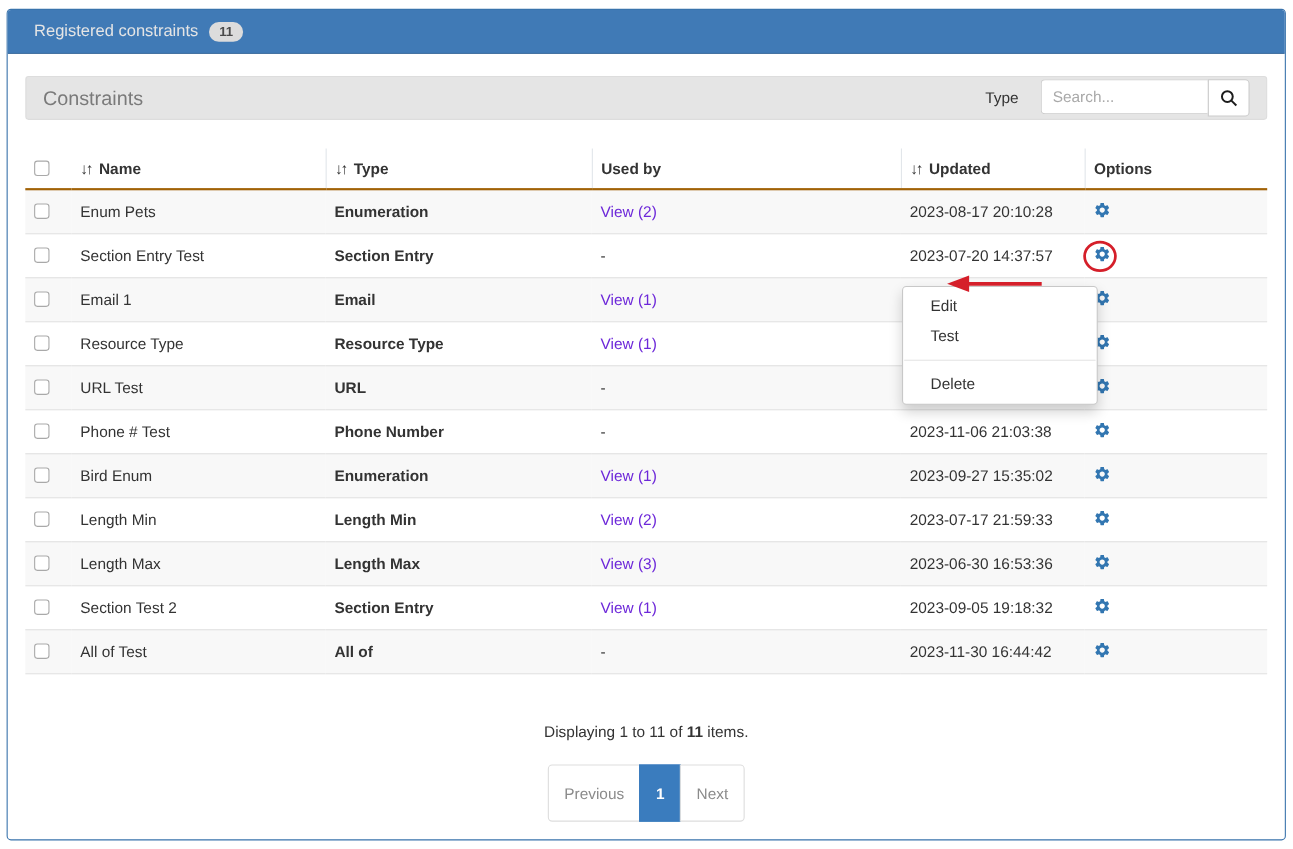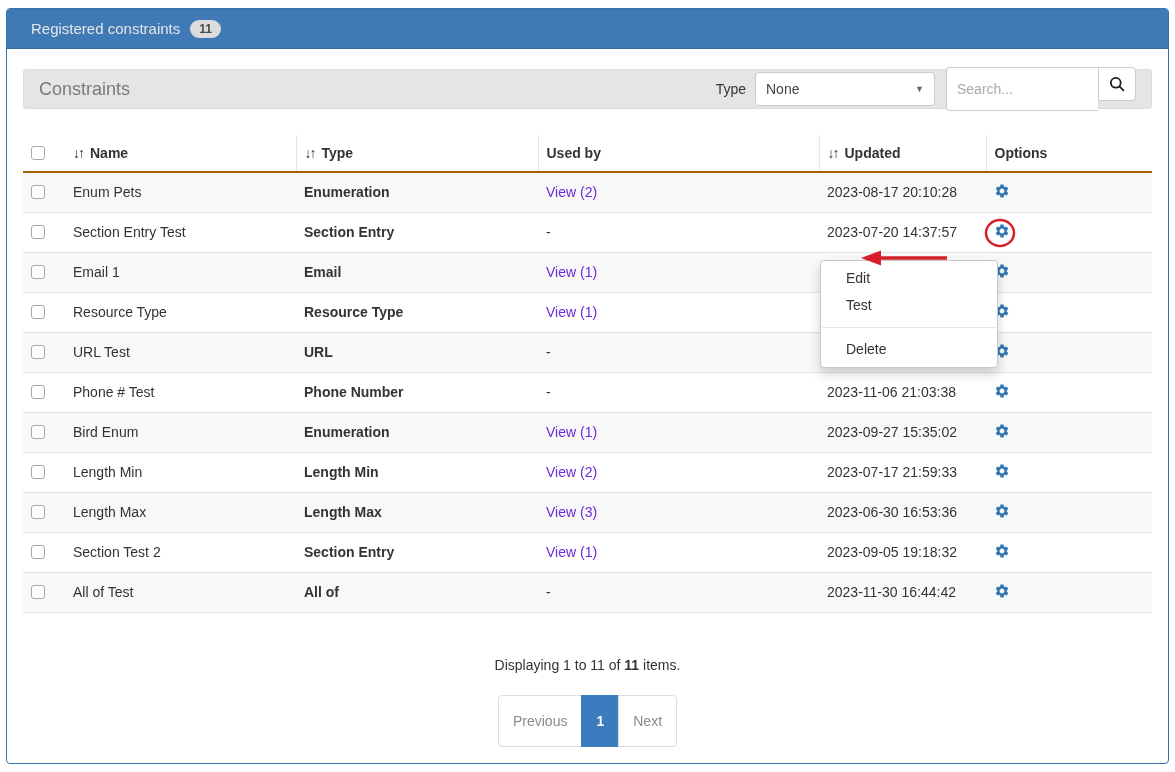--- a/index.html
+++ b/index.html
@@ -21,21 +21,21 @@
   .sub-heading { height:40px; background:#e5e5e5; border:1px solid #ddd; border-radius:3px;
                  display:flex; align-items:center; padding:0 15px; }
   .sub-title { color:#7a7a7a; font-size:18px; }
   .spacer { flex:1; }
   .type-label { font-size:14px; color:#333; margin-right:9px; }
   .type-select { width:180px; height:34px; background:#fff; border:1px solid #ccc; border-radius:4px;
                  display:flex; align-items:center; padding:0 10px; font-size:14px; color:#444; cursor:pointer; }
   .type-select .sel-val { flex:1; }
   .caret { font-size:9px; color:#666; }
   .search-group { display:flex; margin-left:11px; }
-  .search-input { width:152px; height:44px; border:1px solid #ccc; border-right:none;
+  .search-input { width:152px; height:32px; border:1px solid #ccc; border-right:none;
                   border-radius:4px 0 0 4px; padding:0 10px; font-size:14px; color:#333;
                   font-family:"Liberation Sans","DejaVu Sans",sans-serif; outline:none; }
   .search-input::placeholder { color:#a9a9a9; }
   .search-btn { width:38px; height:34px; background:#fff; border:1px solid #ccc;
                 border-radius:0 4px 4px 0; display:flex; align-items:center; justify-content:center; cursor:pointer; }
 
   
   .table-wrap { margin-top:26px; }
   table { width:100%; border-collapse:collapse; table-layout:fixed; }
   thead th { text-align:left; font-size:14px; font-weight:bold; color:#333;
@@ -83,24 +83,20 @@
       <span class="panel-title">Registered constraints</span>
       <span class="count-badge">11</span>
     </div>
 
     <div class="panel-body">
 
       <div class="sub-heading">
         <span class="sub-title">Constraints</span>
         <span class="spacer"></span>
         <span class="type-label">Type</span>
-        <div class="type-select">
-          <span class="sel-val">None</span>
-          <span class="caret">▼</span>
-        </div>
         <div class="search-group">
           <input class="search-input" type="text" placeholder="Search..." style="">
           <button class="search-btn">
             <span style="display:flex">
               <svg width="18" height="18" viewBox="0 0 22 22" fill="none" stroke="#1c1c1c" stroke-width="2.2">
                 <circle cx="9.5" cy="9.5" r="6"></circle>
                 <line x1="14" y1="14" x2="19.5" y2="19.5"></line>
               </svg>
             </span>
           </button>

